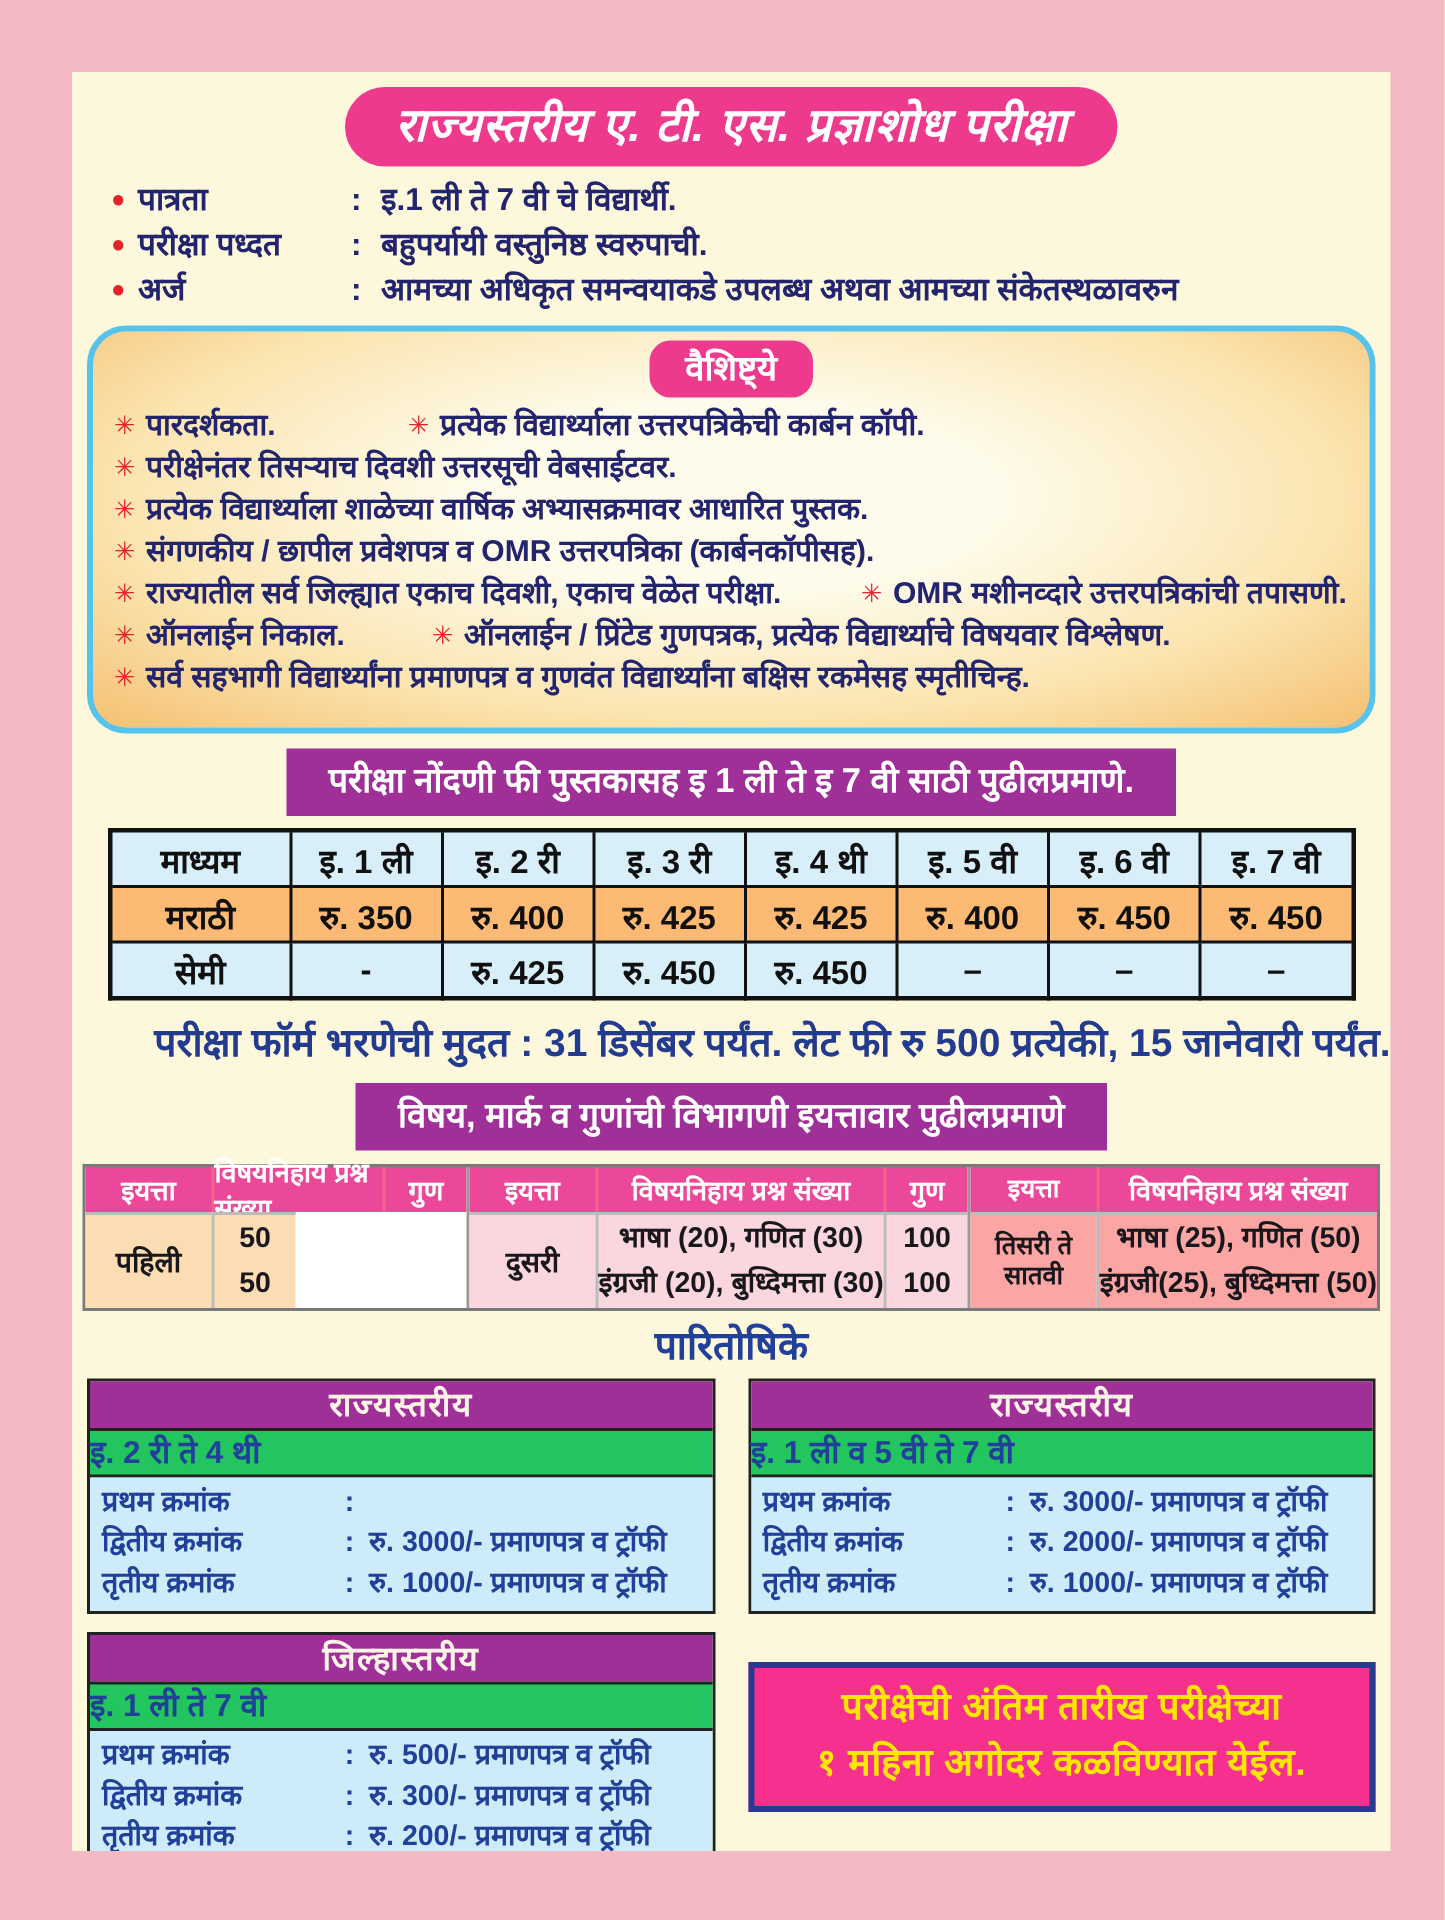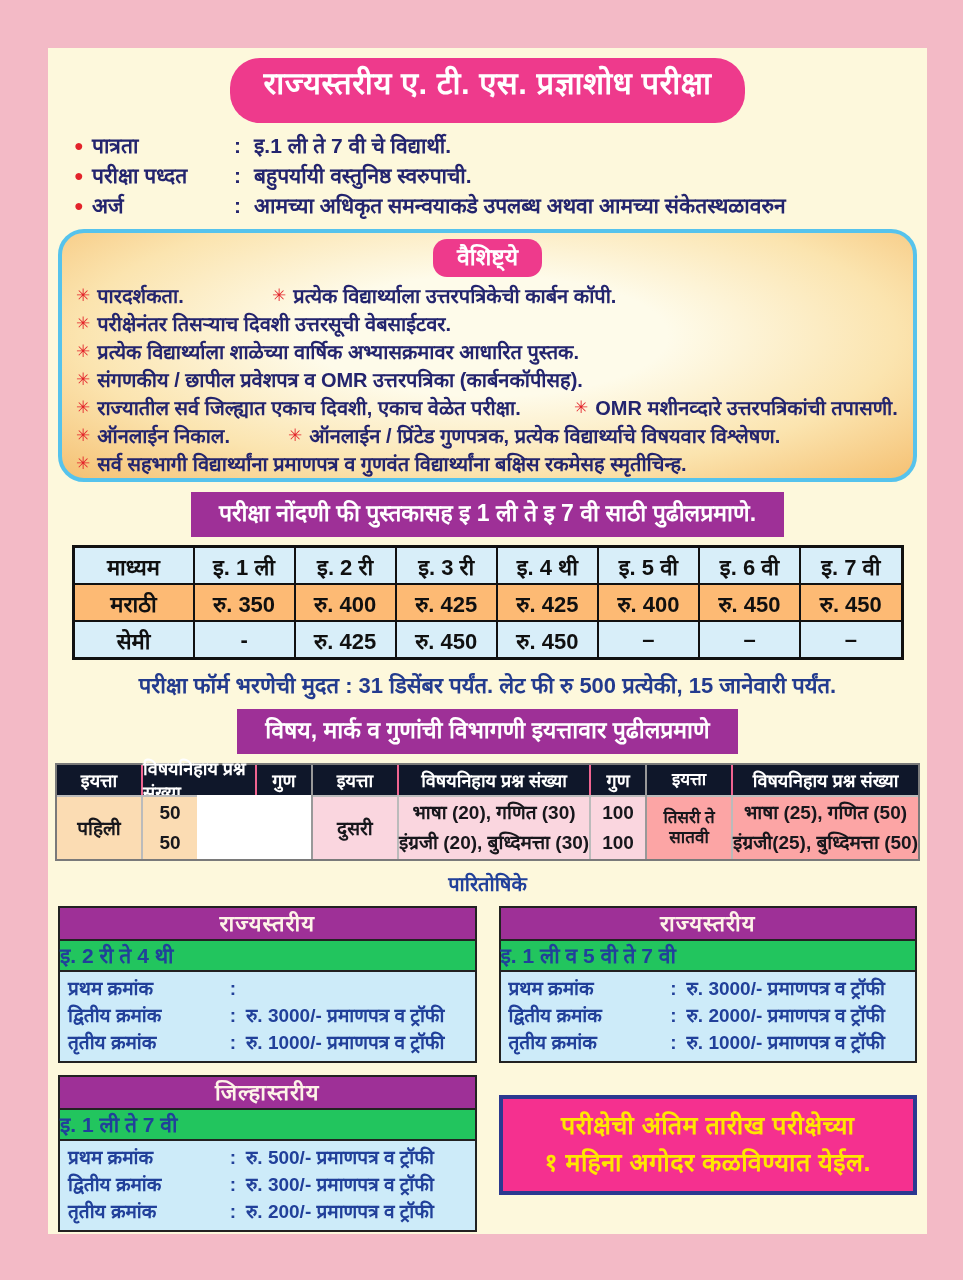--- a/index.html
+++ b/index.html
@@ -9,35 +9,36 @@
     font-family:"Liberation Sans","DejaVu Sans",sans-serif;
     -webkit-font-smoothing:antialiased;
   }
   .sheet{
     position:absolute;left:48px;top:48px;width:879px;height:1186px;
     background:#FDF8DC;overflow:hidden;
   }
   
   .title-banner{
     width:fit-content;margin:10px auto 0;background:#EE3A8C;color:#fff;
-    font-size:31px;font-weight:bold;padding:3px 34px 20px;border-radius:30px;
+    font-size:31px;font-weight:bold;padding:3px 34px 8px;border-radius:30px;
     letter-spacing:.5px;
+    font-style:italic;
   }
   
   .info{margin:8px 0 0 26px;color:#23246E;font-weight:bold;font-size:21px;}
   .info-row{display:flex;line-height:30px;}
   .dot{color:#E3232A;width:18px;font-size:16px;}
   .lbl{width:142px;}
   .colon{width:20px;}
   .cont{margin-left:180px;line-height:30px;}
   
   .features{
     margin:8px 10px 0;border:4px solid #56C3EC;border-radius:26px;
     background:radial-gradient(ellipse at 50% 42%, #FEFBEA 30%, #FBE4AF 68%, #F5C072 100%);
-    padding:4px 14px 0;
+    padding:4px 14px 19px;
   }
   .badge{
     width:fit-content;margin:2px auto 5px;background:#EE3A8C;color:#fff;
     font-weight:bold;font-size:23px;padding:1px 24px 5px;border-radius:14px;
   }
   .feat-row{display:flex;font-size:20px;font-weight:bold;color:#23246E;line-height:28px;}
   .feat-item{display:flex;}
   .star{color:#E3232A;margin-right:7px;font-size:17px;}
   .w186{width:196px;}
   .w488{width:498px;}
@@ -50,41 +51,41 @@
   
   table.fee{border-collapse:collapse;margin:8px auto 0;width:832px;border:3px solid #111;}
   table.fee td{
     border:2px solid #111;text-align:center;font-weight:bold;font-size:22px;
     height:33px;color:#101010;
   }
   td.first{width:116px;}
   tr.r-blue td{background:#D8EEF9;}
   tr.r-white td{background:#fdba74;}
   
-  .deadline{text-align:center;margin-top:9px;color:#233B8E;font-weight:bold;font-size:22px;}
+  .deadline{text-align:right;margin-top:9px;color:#233B8E;font-weight:bold;font-size:26px;}
   
   .subj{display:flex;margin:9px 7px 0;border:2px solid #7A7A7A;background:#fff;}
   .grp{display:flex;flex-direction:column;flex:1;}
   .grp + .grp{border-left:2px solid #999;}
-  .grp-head{display:flex;background:#0f172a;color:#fff;font-weight:bold;font-size:18px;height:30px;}
+  .grp-head{display:flex;background:#ec4899;color:#fff;font-weight:bold;font-size:18px;height:30px;}
   .grp-head .cell{display:flex;align-items:center;justify-content:center;}
   .grp-head .cell + .cell{border-left:2px solid #F06490;}
   .grp-body{display:flex;font-weight:bold;font-size:19px;color:#17171c;height:64px;}
   .grp-body .cell{display:flex;flex-direction:column;align-items:center;justify-content:center;border-top:2px solid #bbb;}
   .grp-body .cell + .cell{border-left:2px solid #bbb;}
   .c-k{width:84px;text-align:center;}
   .c-s{flex:1;}
   .c-m{width:54px;}
   .g0 .grp-body .cell{background:#FBDCB3;}
   .g1 .grp-body .cell{background:#FAD6DF;}
   .g2 .grp-body .cell{background:#fca5a5;}
   .g2 .c-k{font-size:17px;line-height:20px;}
   .sline{line-height:30px;white-space:nowrap;}
   
-  .prize-head{text-align:center;font-size:20px;font-weight:bold;color:#21409A;margin-top:5px;line-height:36px;}
+  .prize-head{text-align:center;font-size:26px;font-weight:bold;color:#21409A;margin-top:5px;line-height:36px;}
   .prize-grid{display:flex;margin:4px 10px 0;gap:22px;align-items:flex-start;}
   .pcol{flex:1;display:flex;flex-direction:column;}
   .pbox{border:2px solid #222;}
   .pbox-title{background:#9E3097;color:#FDF3E7;text-align:center;font-weight:bold;font-size:22px;height:31px;line-height:31px;letter-spacing:1px;}
   .pbox-sub{background:#22c55e;color:#21409A;font-weight:bold;font-size:21px;height:29px;line-height:29px;border-top:2px solid #222;border-bottom:2px solid #222;}
   .pbox-rows{background:#CDEBF9;padding:3px 8px 5px;}
   .prow{display:flex;color:#21409A;font-weight:bold;font-size:19px;line-height:27px;}
   .prow .pl{width:152px;}
   .prow .pc{width:26px;text-align:center;}
   .mt10{margin-top:12px;}

